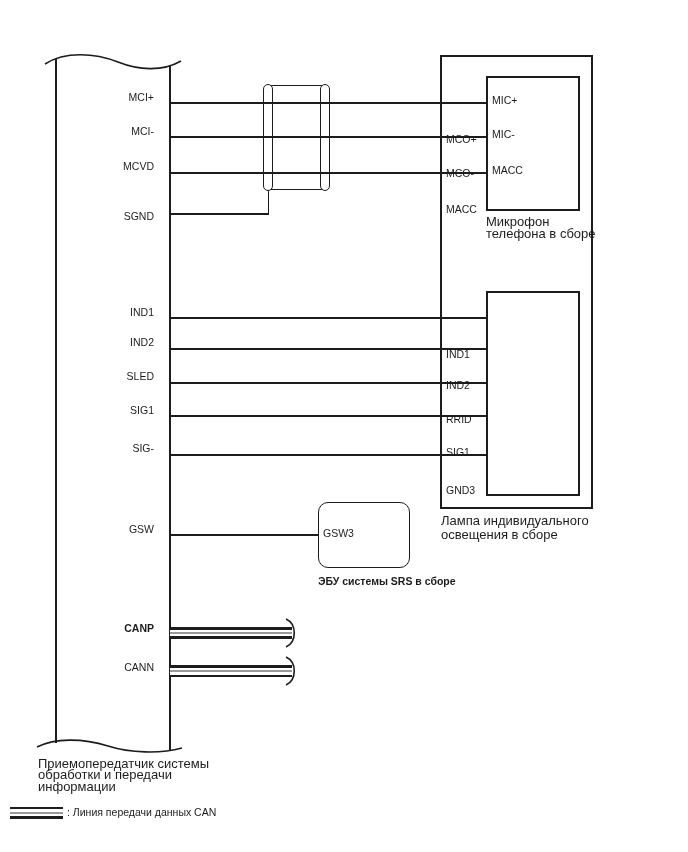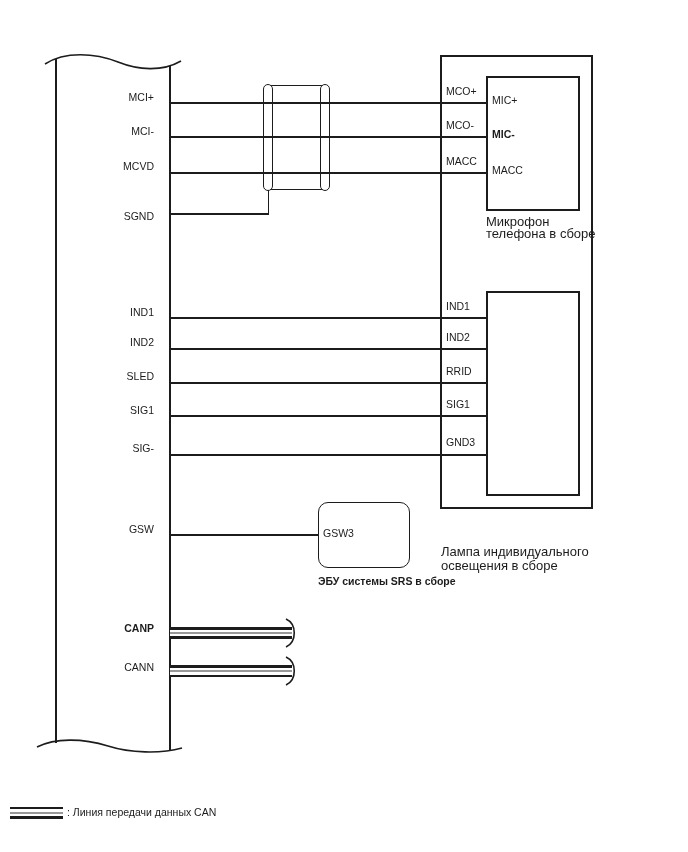--- a/index.html
+++ b/index.html
@@ -10,21 +10,21 @@
   .overlay{position:absolute;left:0;top:0;pointer-events:none;}
   .overlay path{fill:none;stroke:#1c1c1c;stroke-width:1.6;}
   .wire{position:absolute;height:1.6px;background:#1c1c1c;}
   .vwire{position:absolute;width:1.6px;background:#1c1c1c;}
   .box{position:absolute;border:2px solid #1c1c1c;box-sizing:border-box;background:transparent;}
   .rbox{position:absolute;border:1.6px solid #1c1c1c;box-sizing:border-box;border-radius:10px;background:#fff;}
   .shield-rect{position:absolute;border:1.5px solid #1c1c1c;box-sizing:border-box;}
   .shield-rail{position:absolute;border:1.5px solid #1c1c1c;box-sizing:border-box;border-radius:5px;background:#fff;}
   .lbl{position:absolute;font-size:10.5px;line-height:13px;height:13px;white-space:nowrap;}
   .pinl{left:94px;width:60px;text-align:right;}
-  .pinr{left:446px;}
+  .pinr{left:446px;margin-top:48px;}
   .pini{left:492px;}
   .txt{position:absolute;font-size:13px;white-space:nowrap;}
   .can-band{position:absolute;height:12px;
     background:linear-gradient(to bottom,
       #1c1c1c 0px,#1c1c1c 2.5px,
       #ffffff 2.5px,#ffffff 5px,
       #999999 5px,#999999 7px,
       #ffffff 7px,#ffffff 9.5px,
       #1c1c1c 9.5px,#1c1c1c 12px);}
 </style>
@@ -86,34 +86,39 @@
   <div class="lbl pinr" style="top:85px;">MCO+</div>
   <div class="lbl pinr" style="top:119px;">MCO-</div>
   <div class="lbl pinr" style="top:155px;">MACC</div>
   <div class="lbl pinr" style="top:300px;">IND1</div>
   <div class="lbl pinr" style="top:331px;">IND2</div>
   <div class="lbl pinr" style="top:365px;">RRID</div>
   <div class="lbl pinr" style="top:398px;">SIG1</div>
   <div class="lbl pinr" style="top:436px;">GND3</div>
 
   <div class="lbl pini" style="top:94px;">MIC+</div>
-  <div class="lbl pini" style="top:128px;font-weight:bold;">MIC-</div>
+  <div class="lbl pini" style="top:128px;">MIC-</div>
   <div class="lbl pini" style="top:164px;">MACC</div>
 
   <div class="txt" style="left:486px;top:216px;line-height:11.5px;">
     <div>Микрофон</div>
     <div>телефона в сборе</div>
   </div>
 
 
-  <div class="txt" style="left:441px;top:545px;line-height:13.5px;">
+  <div class="txt" style="left:441px;top:514px;line-height:13.5px;">
     <div>Лампа индивидуального</div>
     <div>освещения в сборе</div>
   </div>
 
   <div class="lbl" style="left:323px;top:527px;">GSW3</div>
   <div class="lbl" style="left:318px;top:575px;font-weight:bold;">ЭБУ системы SRS в сборе</div>
 
+  <div class="txt" style="left:38px;top:758px;line-height:11.4px;">
+    <div>Приемопередатчик системы</div>
+    <div>обработки и передачи</div>
+    <div>информации</div>
+  </div>
 
   <div class="can-band" style="left:10px;top:807px;width:53px;"></div>
   <div class="lbl" style="left:67px;top:806px;">: Линия передачи данных CAN</div>
 
 </div>
 
 </body></html>

